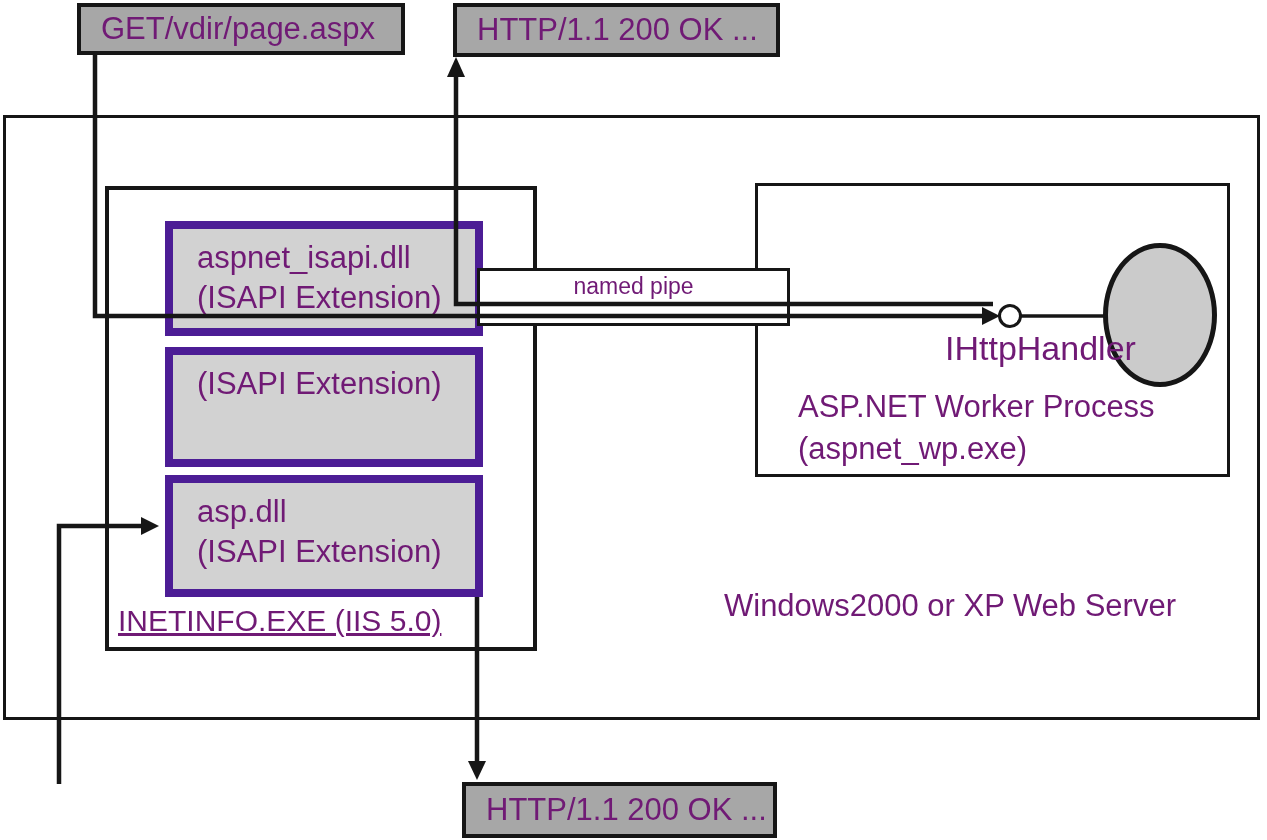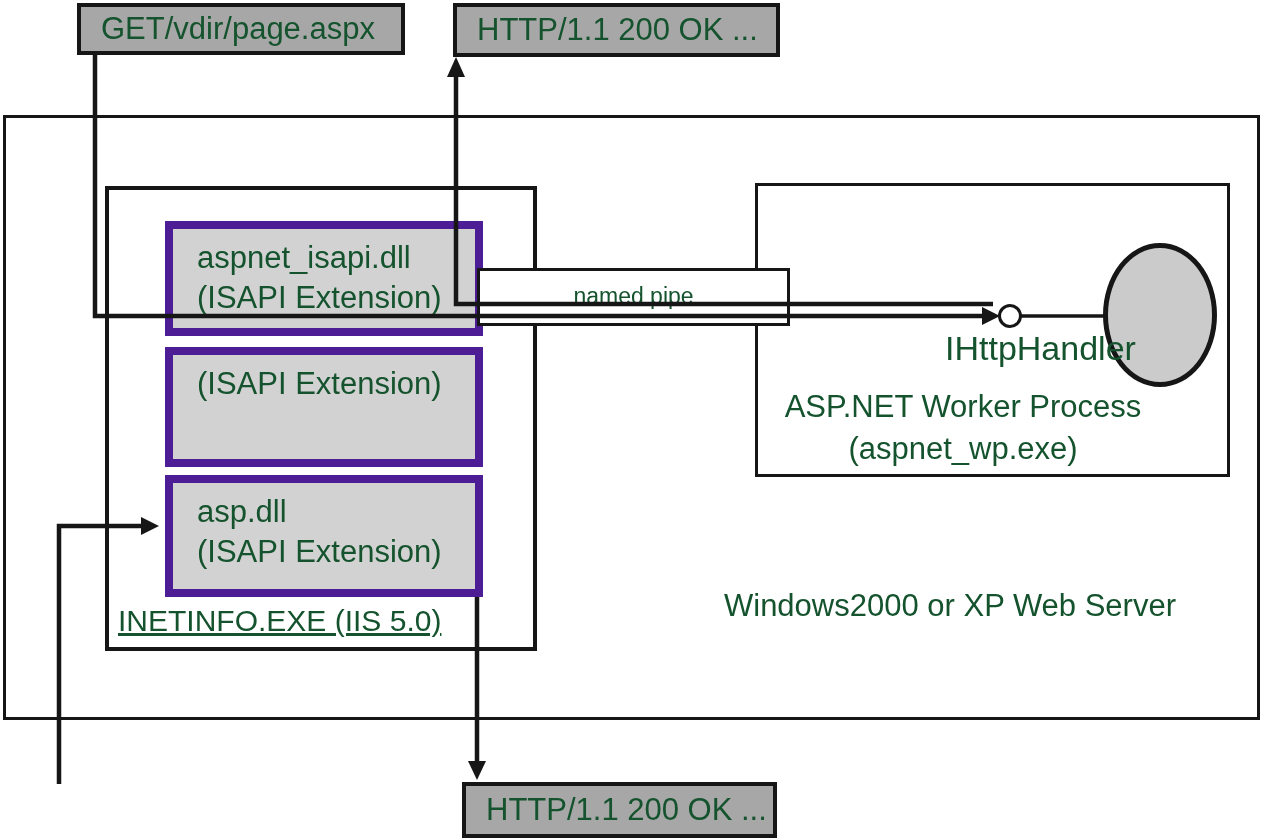--- a/index.html
+++ b/index.html
@@ -6,21 +6,21 @@
     margin: 0;
     padding: 0;
     background: #ffffff;
   }
   .canvas {
     position: relative;
     width: 1267px;
     height: 840px;
     background: #ffffff;
     font-family: "Liberation Sans", sans-serif;
-    color: #14532d;
+    color: #701a75;
     overflow: hidden;
   }
   .abs { position: absolute; box-sizing: border-box; }
 
   
   .msg-box {
     background: #a7a7a7;
     border: 4px solid #161616;
     display: flex;
     align-items: center;
@@ -42,32 +42,32 @@
     font-size: 31px;
     line-height: 40px;
     white-space: nowrap;
   }
 
   .pipe-box {
     background: #ffffff;
     border: 3px solid #161616;
     text-align: center;
     font-size: 23px;
-    padding-top: 12px;
+    padding-top: 2px;
   }
 
   .ellipse {
     background: #cbcbcb;
     border: 5px solid #161616;
     border-radius: 50%;
   }
 
   .label { white-space: nowrap; }
   .iis-label     { font-size: 30px; }
-  .worker-label  { width: 416px; text-align: center; font-size: 31px; line-height: 42px; }
+  .worker-label  { width: 416px; text-align: left; font-size: 31px; line-height: 42px; margin-left: 43px; }
   .server-label  { width: 500px; text-align: center; font-size: 31px; }
   .iface-label   { font-size: 34px; }
 
   svg.overlay {
     position: absolute;
     left: 0; top: 0;
     pointer-events: none;
   }
 </style>
 </head>

